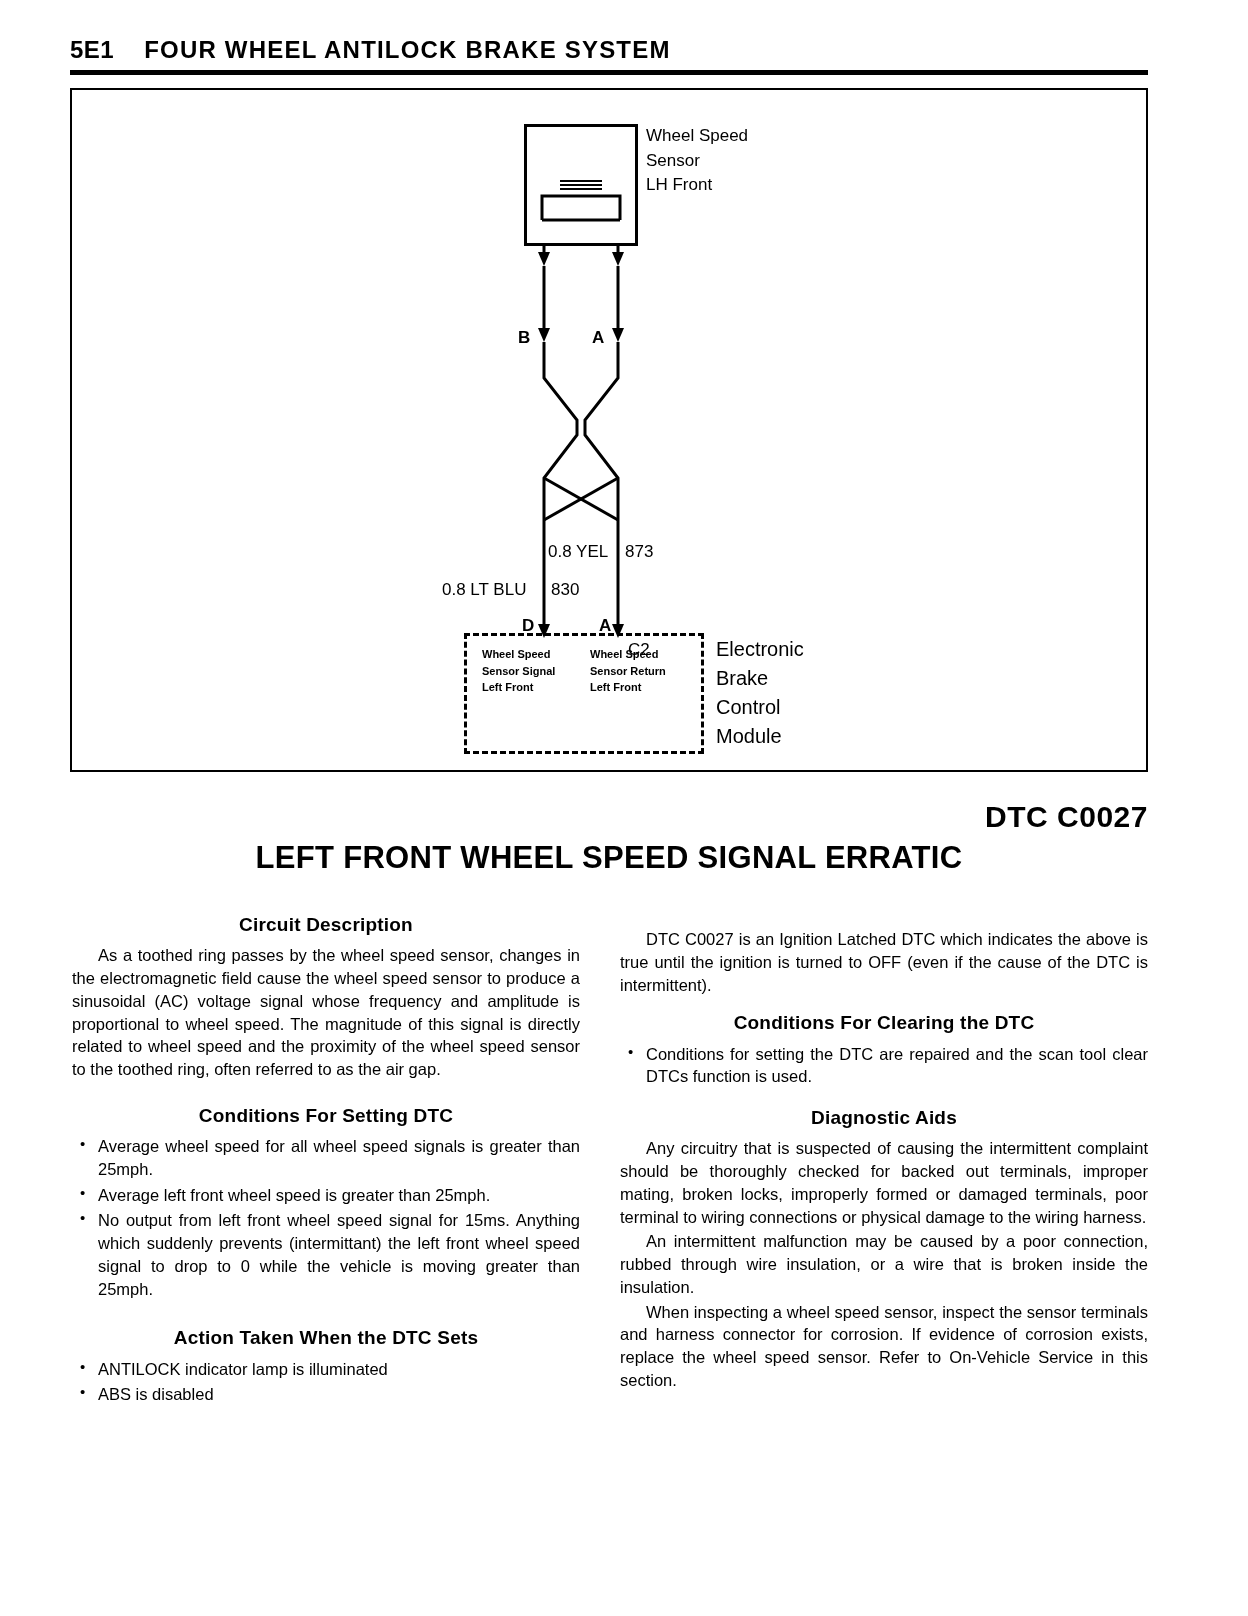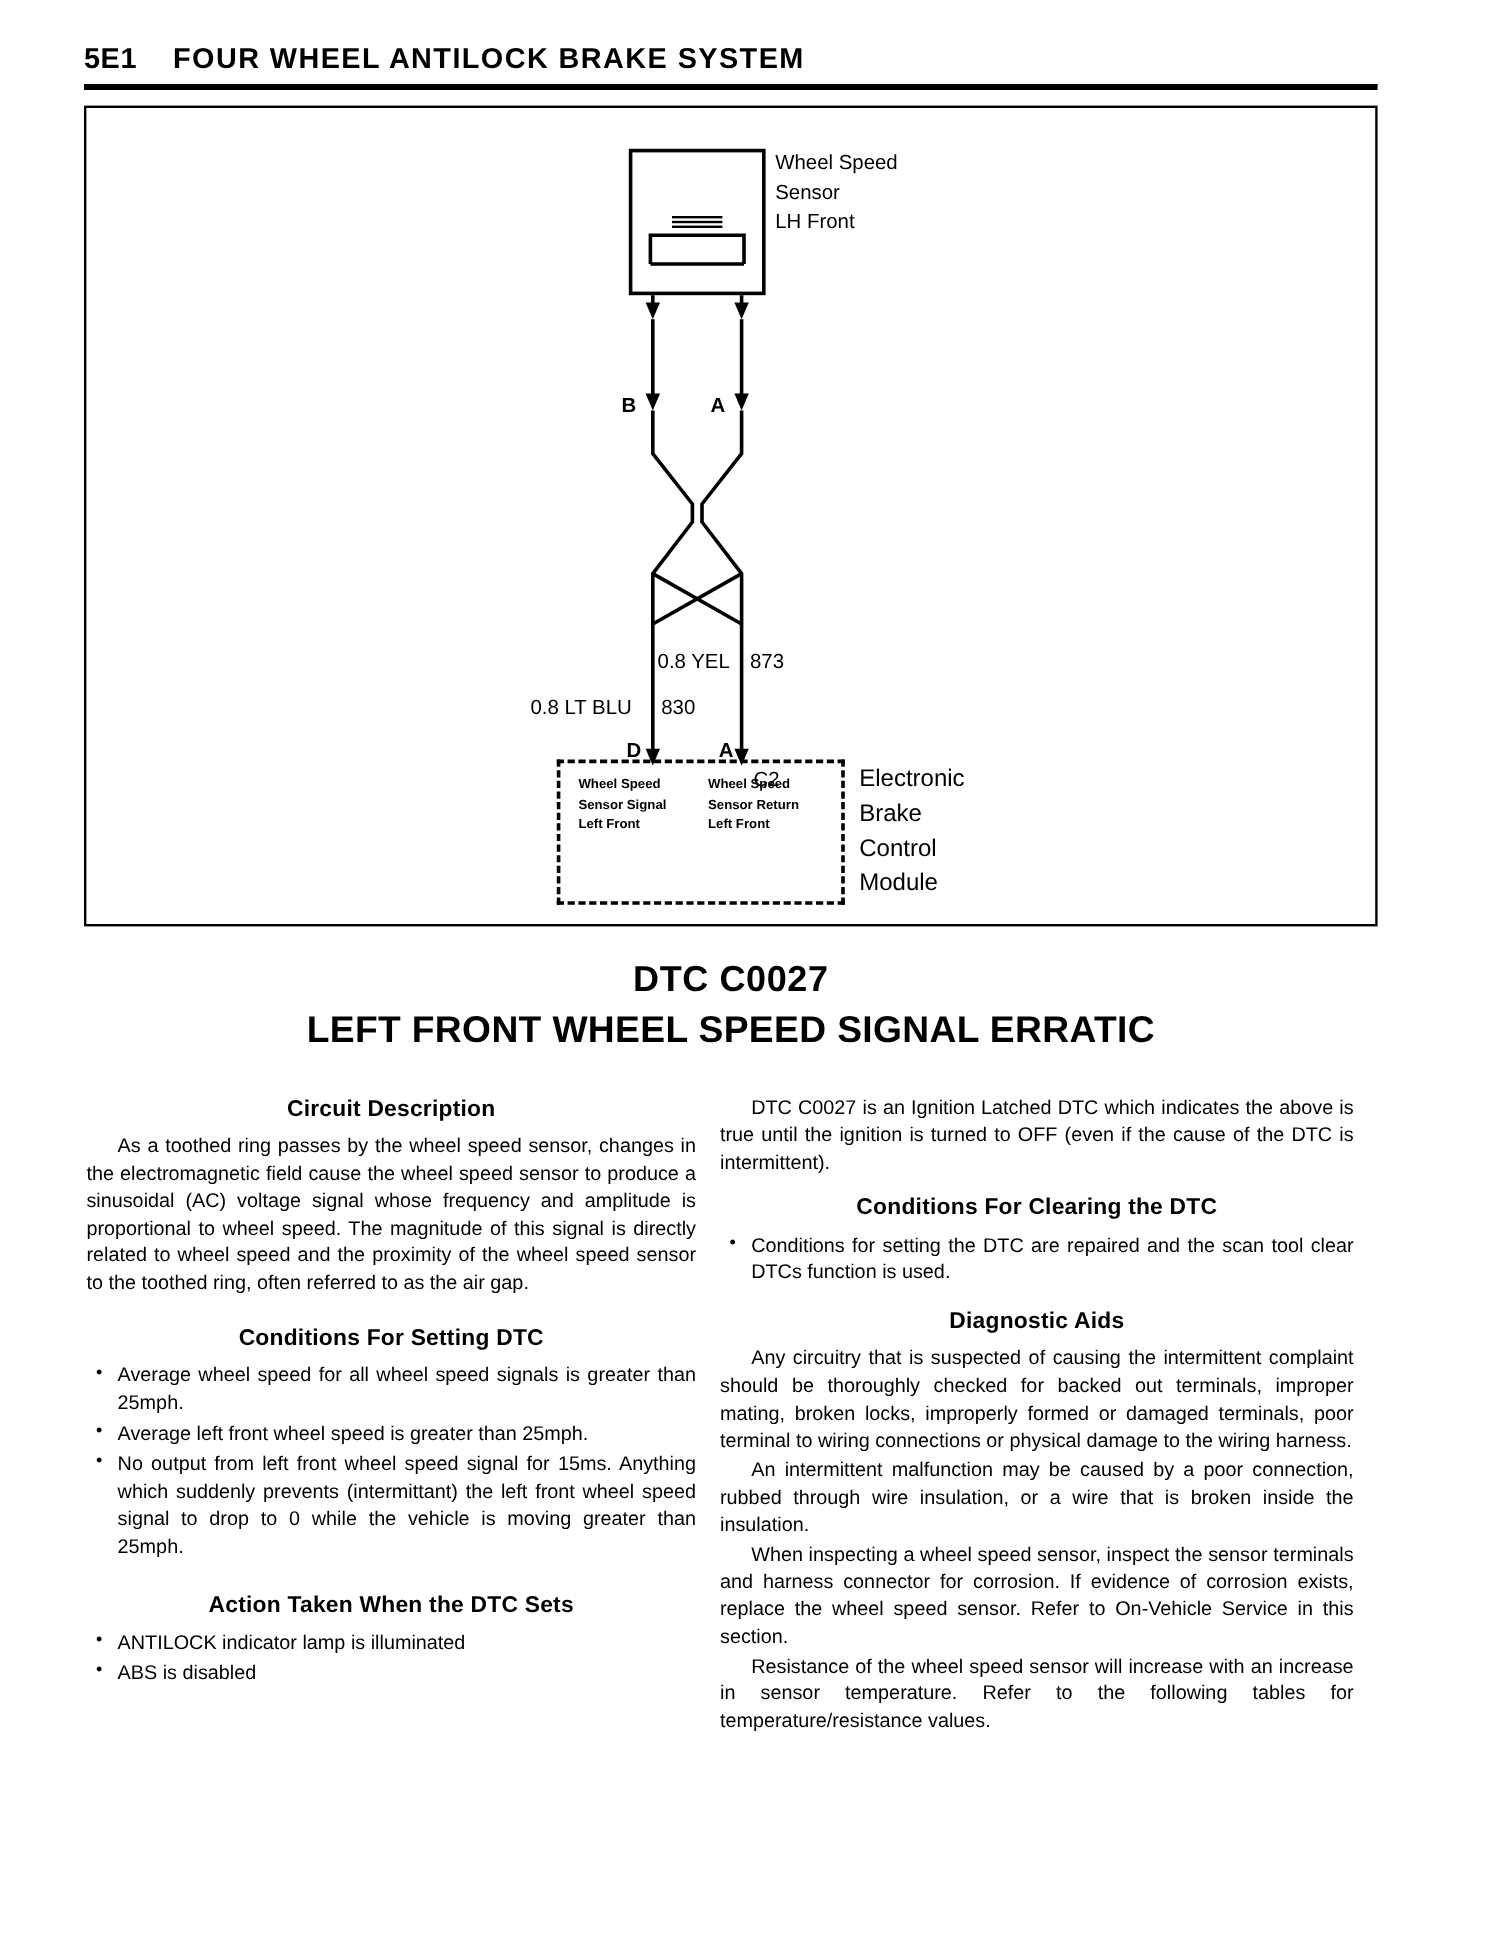--- a/index.html
+++ b/index.html
@@ -159,21 +159,21 @@
     line-height: 1.45;
     white-space: pre-line;
   }
 
   
   .dtc-title {
     position: absolute;
     left: 70px;
     top: 800px;
     width: 1078px;
-    text-align: center;
+    text-align: right;
     font-size: 30px;
     font-weight: bold;
     letter-spacing: 0.5px;
   }
   .dtc-subtitle {
     position: absolute;
     left: 70px;
     top: 840px;
     width: 1078px;
     text-align: center;
@@ -183,21 +183,21 @@
   }
 
   
   .col {
     position: absolute;
     top: 912px;
     font-size: 16.5px;
     line-height: 1.38;
   }
   .col-left  { left: 72px;  width: 508px; }
-  .col-right { left: 600px; width: 528px; }
+  .col-right { left: 620px; width: 528px; margin-top: 16px; }
 
   h2.sec {
     text-align: center;
     font-size: 19px;
     font-weight: bold;
     margin: 0 0 6px 0;
     letter-spacing: 0.2px;
   }
   p.para {
     margin: 0 0 0 0;
@@ -338,16 +338,15 @@
     <h2 class="sec">Conditions For Clearing the DTC</h2>
     <ul class="bullets">
       <li>Conditions for setting the DTC are repaired and the scan tool clear DTCs function is used.</li>
     </ul>
 
     <div class="spacer-14"></div>
     <h2 class="sec">Diagnostic Aids</h2>
     <p class="para">Any circuitry that is suspected of causing the intermittent complaint should be thoroughly checked for backed out terminals, improper mating, broken locks, improperly formed or damaged terminals, poor terminal to wiring connections or physical damage to the wiring harness.</p>
     <p class="para">An intermittent malfunction may be caused by a poor connection, rubbed through wire insulation, or a wire that is broken inside the insulation.</p>
     <p class="para">When inspecting a wheel speed sensor, inspect the sensor terminals and harness connector for corrosion. If evidence of corrosion exists, replace the wheel speed sensor. Refer to On-Vehicle Service in this section.</p>
-    <p class="para">Resistance of the wheel speed sensor will increase with an increase in sensor temperature. Refer to the following tables for temperature/resistance values.</p>
   </div>
 
 </div>
 
 </body></html>

